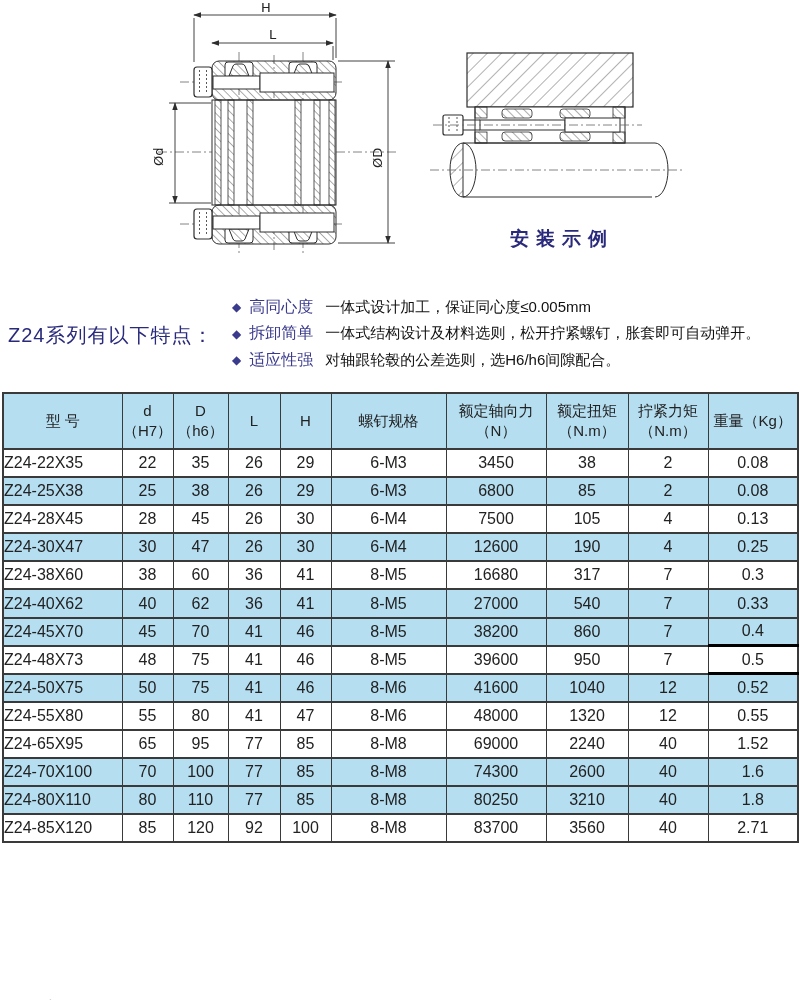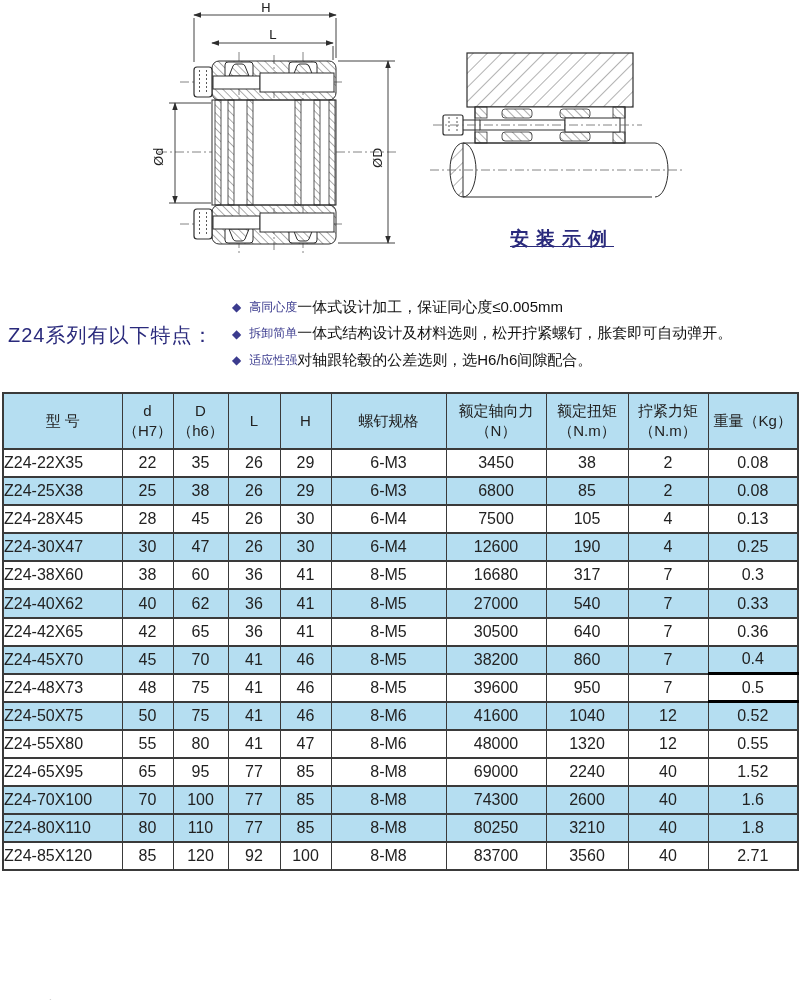--- a/index.html
+++ b/index.html
@@ -13,31 +13,31 @@
   html,body{background:#fff;}
   body{
     width:800px;height:1000px;position:relative;overflow:hidden;
     font-family:"Liberation Sans", sans-serif;color:var(--ink);
   }
   .abs{position:absolute;}
   
   .drawing{stroke:#2e2e2e;}
   .cap{
     left:492px;top:226px;width:140px;text-align:center;
-    font-size:19px;font-weight:bold;color:var(--navy);letter-spacing:7px;text-decoration:underline;
+    font-size:19px;font-weight:bold;color:var(--navy);letter-spacing:7px;
   }
   
   .feat-title{
     left:8px;top:322px;font-size:20px;font-weight:normal;color:var(--navy);
     letter-spacing:1px;
   }
   .feat-list{left:232px;top:294px;width:560px;}
   .feat-item{display:flex;align-items:center;height:26.5px;white-space:nowrap;}
   .feat-item .di{color:var(--label-blue);font-size:12px;margin-right:8px;}
-  .feat-item .lb{color:var(--label-blue);font-size:12px;}
+  .feat-item .lb{color:var(--label-blue);font-size:16px;margin-right:12px;}
   .feat-item .tx{color:#111;font-size:15px;}
   
   .tblwrap{left:2px;top:392px;width:795px;}
   table{border-collapse:collapse;table-layout:fixed;width:795px;
     border:2px solid var(--grid);}
   th,td{
     border:1px solid var(--grid);
     border-top-width:2px;border-bottom-width:2px;
     text-align:center;vertical-align:middle;
     font-size:16px;color:#222;
@@ -330,32 +330,20 @@
           <td>40</td>
           <td>62</td>
           <td>36</td>
           <td>41</td>
           <td>8-M5</td>
           <td>27000</td>
           <td>540</td>
           <td>7</td>
           <td>0.33</td>
         </tr>
-        <tr>
-          <td class="model">Z24-42X65</td>
-          <td>42</td>
-          <td>65</td>
-          <td>36</td>
-          <td>41</td>
-          <td>8-M5</td>
-          <td>30500</td>
-          <td>640</td>
-          <td>7</td>
-          <td>0.36</td>
-        </tr>
         <tr class="alt">
           <td class="model">Z24-45X70</td>
           <td>45</td>
           <td>70</td>
           <td>41</td>
           <td>46</td>
           <td>8-M5</td>
           <td>38200</td>
           <td>860</td>
           <td>7</td>

